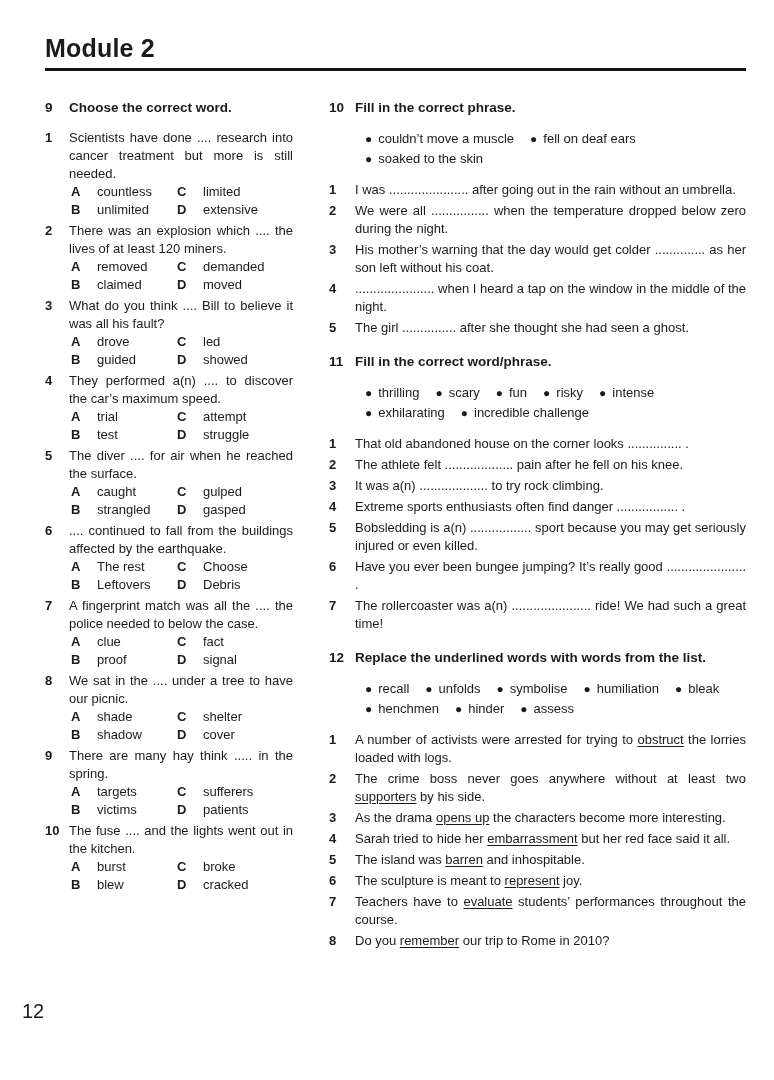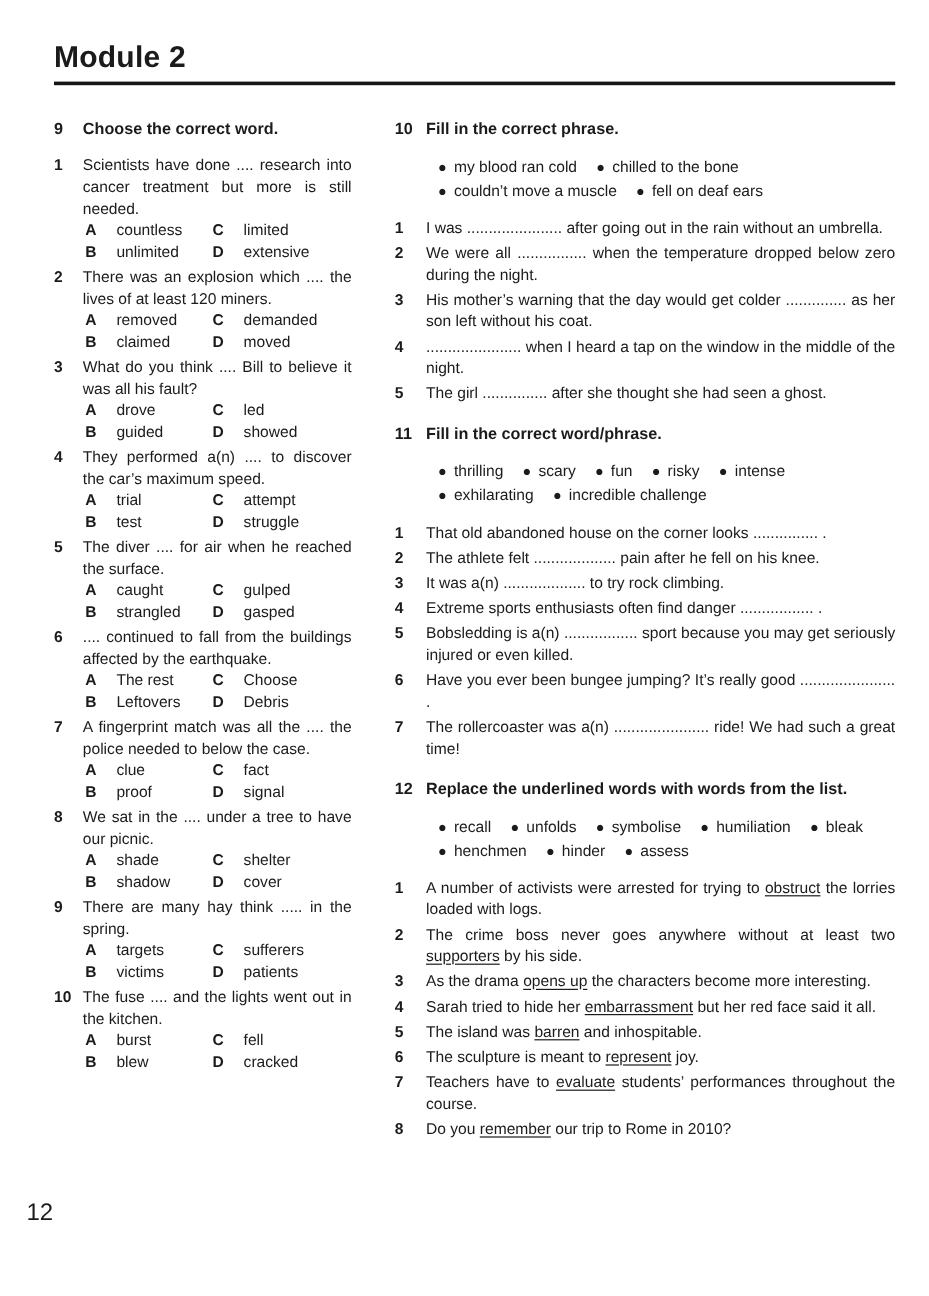--- a/index.html
+++ b/index.html
@@ -229,41 +229,41 @@
             </div>
           </div>
           <div class="question">
             <span class="q-num">10</span>
             <div class="q-body">
               <div class="q-text">The fuse .... and the lights went out in the kitchen.</div>
               <div class="opt-row">
                 <span class="opt-letter">A</span>
                 <span class="opt-text">burst</span>
                 <span class="opt-letter">C</span>
-                <span class="opt-text">fell</span>
+                <span class="opt-text">broke</span>
               </div>
               <div class="opt-row">
                 <span class="opt-letter">B</span>
                 <span class="opt-text">blew</span>
                 <span class="opt-letter">D</span>
                 <span class="opt-text">cracked</span>
               </div>
             </div>
           </div>
         </section>
     </div>
     <div class="col-right">
       <section id="ex10">
           <div class="ex-header">
             <span class="ex-num">10</span>
             <span class="ex-title">Fill in the correct phrase.</span>
           </div>
           <div class="word-bank">
-            <div class="bank-line"><span class="phrase"><span class="bullet">●</span><span>my blood ran cold</span></span><span class="phrase"><span class="bullet">●</span><span>chilled to the bone</span></span></div>
             <div class="bank-line"><span class="phrase"><span class="bullet">●</span><span>couldn’t move a muscle</span></span><span class="phrase"><span class="bullet">●</span><span>fell on deaf ears</span></span></div>
+            <div class="bank-line"><span class="phrase"><span class="bullet">●</span><span>soaked to the skin</span></span></div>
           </div>
           <div class="item">
             <span class="item-num">1</span>
             <span class="item-text">I was ...................... after going out in the rain without an umbrella.</span>
           </div>
           <div class="item">
             <span class="item-num">2</span>
             <span class="item-text">We were all ................ when the temperature dropped below zero during the night.</span>
           </div>
           <div class="item">

